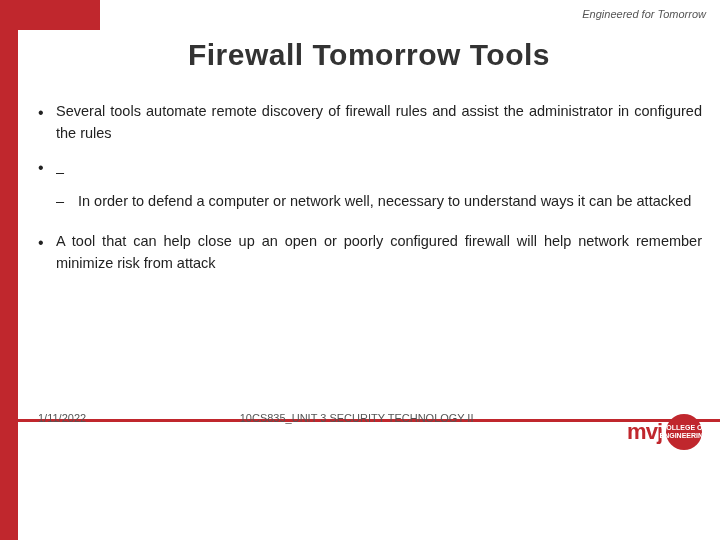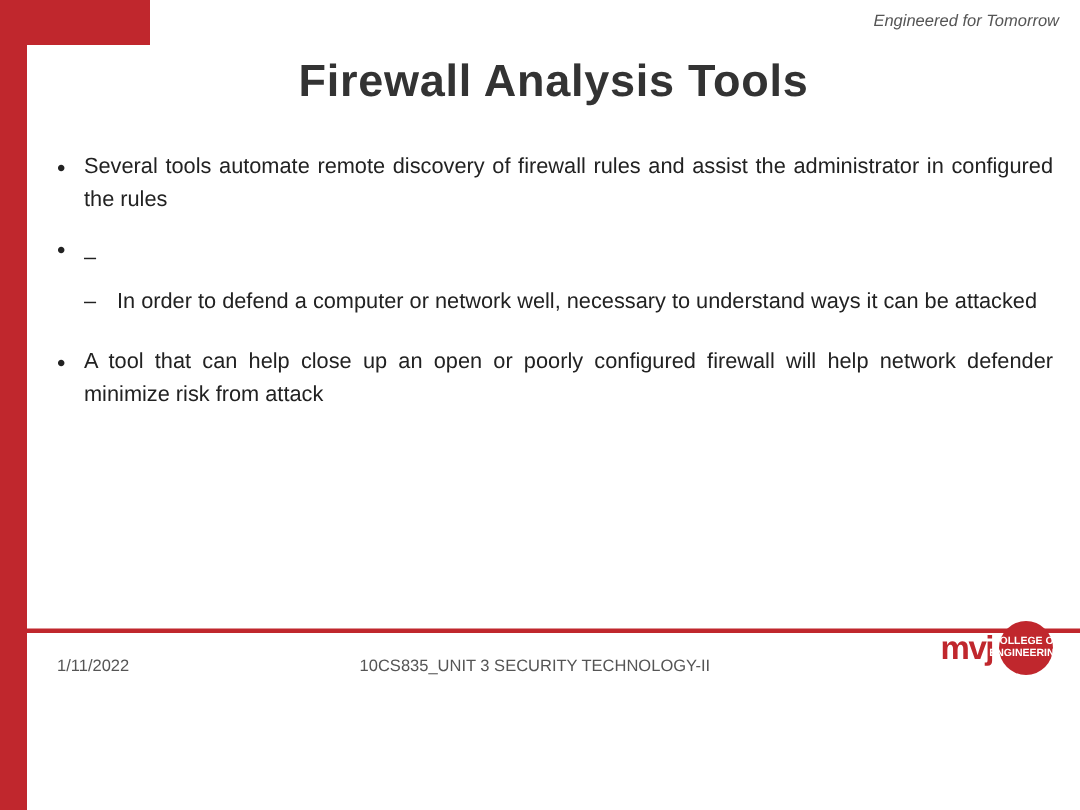--- a/index.html
+++ b/index.html
@@ -124,21 +124,21 @@
       margin-top: 0px;
     }
 
     
     .footer {
       position: absolute;
       bottom: 10px;
       left: 38px;
       right: 18px;
       display: flex;
-      align-items: flex-end;
+      align-items: center;
       justify-content: space-between;
       z-index: 3;
       gap: 23px;
     }
 
     .footer-date {
       font-size: 11px;
       color: #555;
     }
 
@@ -200,21 +200,21 @@
 
   <div class="red-bar"></div>
 
   <div class="top-red-shape"></div>
 
   <div class="header-text">
     <span>Engineered for Tomorrow</span>
   </div>
 
   <div class="title-area">
-    <span class="slide-title">Firewall Analysis Tools</span>
+    <span class="slide-title">Firewall Tomorrow Tools</span>
   </div>
 
   <div class="content-area">
     <ul class="bullet-list">
 
       <li>
         <span class="bullet-dot">•</span>
         <span class="content-text">Several tools automate remote discovery of firewall rules and assist the administrator in configured the rules</span>
       </li>
 
@@ -228,21 +228,21 @@
             <li>
               <span class="dash">–</span>
               <span>In order to defend a computer or network well, necessary to understand ways it can be attacked</span>
             </li>
           </ul>
         </span>
       </li>
 
       <li>
         <span class="bullet-dot">•</span>
-        <span class="content-text">A tool that can help close up an open or poorly configured firewall will help network defender minimize risk from attack</span>
+        <span class="content-text">A tool that can help close up an open or poorly configured firewall will help network remember minimize risk from attack</span>
       </li>
 
     </ul>
   </div>
 
   <div class="bottom-line"></div>
 
   <div class="footer">
     <span class="footer-date">1/11/2022</span>
     <span class="footer-center">10CS835_UNIT 3 SECURITY TECHNOLOGY-II</span>

